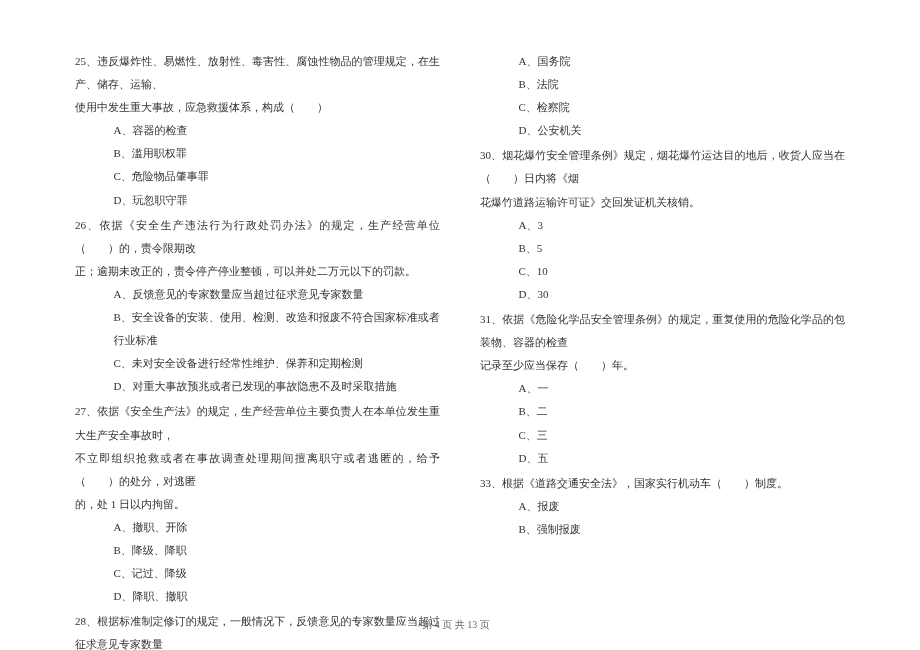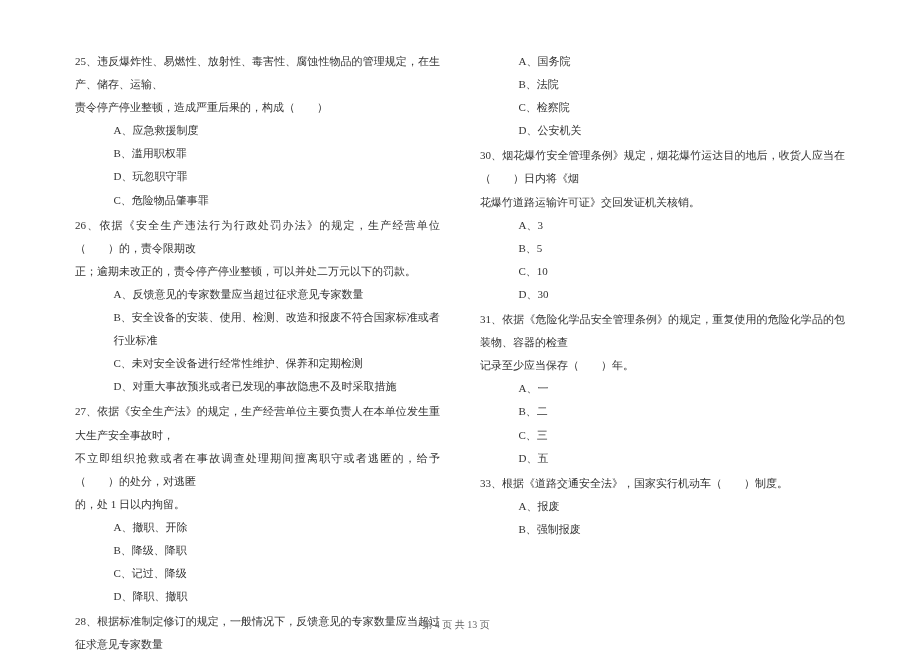--- a/index.html
+++ b/index.html
@@ -46,25 +46,25 @@
       color: #666666;
     }
   </style>
 </head>
 <body>
 
 <div class="content">
   <div class="column">
     <div class="question">
       <div class="question-text">25、违反爆炸性、易燃性、放射性、毒害性、腐蚀性物品的管理规定，在生产、储存、运输、</div>
-      <div class="question-text">责令停产停业整顿，造成严重后果的，构成（　　）</div>
-      <div class="option">A、应急救援制度</div>
+      <div class="question-text">使用中发生重大事故，应急救援体系，构成（　　）</div>
+      <div class="option">A、容器的检查</div>
       <div class="option">B、滥用职权罪</div>
+      <div class="option">C、危险物品肇事罪</div>
       <div class="option">D、玩忽职守罪</div>
-      <div class="option">C、危险物品肇事罪</div>
     </div>
     <div class="question">
       <div class="question-text">26、依据《安全生产违法行为行政处罚办法》的规定，生产经营单位（　　）的，责令限期改</div>
       <div class="question-text">正；逾期未改正的，责令停产停业整顿，可以并处二万元以下的罚款。</div>
       <div class="option">A、反馈意见的专家数量应当超过征求意见专家数量</div>
       <div class="option">B、安全设备的安装、使用、检测、改造和报废不符合国家标准或者行业标准</div>
       <div class="option">C、未对安全设备进行经常性维护、保养和定期检测</div>
       <div class="option">D、对重大事故预兆或者已发现的事故隐患不及时采取措施</div>
     </div>
     <div class="question">

